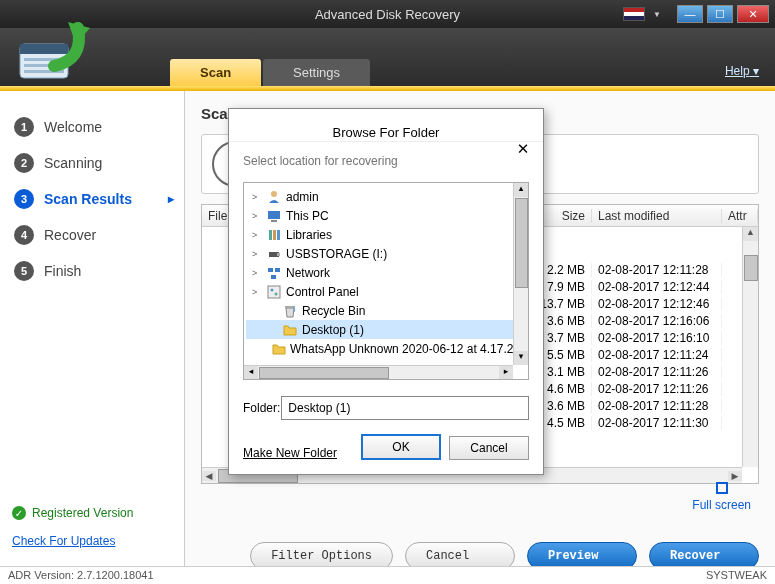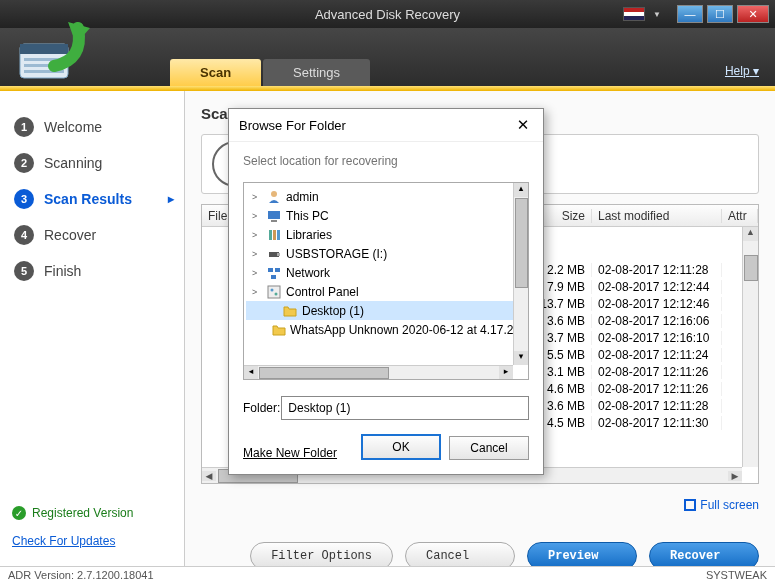--- a/index.html
+++ b/index.html
@@ -49,34 +49,34 @@
 .trow { display:flex; height:17px; align-items:center;}
 .trow > div { padding:0 6px; border-right:1px solid #f0f0f0; white-space:nowrap;}
 .table-vscroll { position:absolute; right:0; top:22px; bottom:16px; width:16px; background:#f0f0f0; border-left:1px solid #ccc;}
 .table-vscroll .thumb { width:14px; height:26px; background:#c8c8c8; border:1px solid #999; margin:14px auto 0;}
 .table-vscroll .arrow { height:14px; text-align:center; font-size:9px; color:#555; background:#e4e4e4;}
 .table-hscroll { position:absolute; left:0; right:16px; bottom:0; height:16px; background:#f0f0f0; border-top:1px solid #ccc; display:flex; align-items:center;}
 .table-hscroll .arrow { width:14px; text-align:center; font-size:9px; color:#555; background:#e4e4e4;}
 .table-hscroll .thumb { flex:0 0 80px; height:14px; background:#c8c8c8; border:1px solid #999; margin-left:2px;}
 .table-hscroll .track { flex:1;}
 
-.fullscreen { position:absolute; right:16px; bottom:54px; font-size:12px; color:#0a5bd6; cursor:pointer; display:flex; align-items:center; gap:4px;}
+.fullscreen { position:absolute; right:24px; bottom:54px; font-size:12px; color:#0a5bd6; cursor:pointer; display:flex; align-items:center; gap:4px;flex-direction:column;}
 .fs-icon { width:12px; height:12px; border:2px solid #0a5bd6;}
 
 .action-row { position:absolute; left:216px; right:16px; bottom:14px; display:flex; gap:12px; justify-content:flex-end;}
 .pill { padding:6px 20px; border-radius:14px; font-size:12px; cursor:pointer; min-width:110px; font-family:Liberation Mono, monospace;}
 .pill.gray { background:linear-gradient(#fdfdfd,#e2e2e2); border:1px solid #aaa; color:#333;}
 .pill.blue { background:linear-gradient(#4a9de8,#126bc4); border:1px solid #0d5aa8; color:#fff; font-weight:bold;}
 
 .statusbar { position:absolute; bottom:0; left:0; right:0; height:18px; background:#fff; border-top:1px solid #ccc; font-size:11px; color:#555; padding:2px 8px; display:flex; justify-content:space-between;}
 
 
 .dialog-overlay { position:absolute; inset:0;}
 .dialog { position:absolute; left:228px; top:108px; width:316px; background:#fff; border:1px solid #888; box-shadow:3px 3px 10px rgba(0,0,0,.3);}
-.dlg-title { height:28px; display:flex; align-items:center; padding:16px 10px; font-size:13px; border-bottom:1px solid #eee;}
+.dlg-title { height:28px; display:flex; align-items:center; padding:16px 10px; font-size:13px; border-bottom:1px solid #eee;flex-direction:column;}
 .dlg-close { margin-left:auto; font-size:15px; cursor:pointer; width:20px; text-align:center;}
 .dlg-body { padding:12px 14px 14px;}
 .dlg-instr { font-size:12px; color:#737373; margin-bottom:14px;}
 .tree-box { border:1px solid #aaa; height:198px; overflow:hidden; position:relative; font-size:12px; background:#fff;}
 .tree-inner { padding:4px 2px;}
 .tree-item { display:flex; align-items:center; height:19px; padding-left:6px; gap:4px; cursor:pointer; white-space:nowrap;}
 .tree-item .exp { width:10px; font-size:9px; color:#666;}
 .tree-item .ticon { width:16px; height:14px; display:flex; align-items:center; justify-content:center;}
 .tree-item.selected { background:#cde6ff;}
 .tree-item.indent1 { padding-left:22px;}
@@ -348,20 +348,31 @@
               <span class="exp">&gt;</span>
               <span class="ticon">
                 <svg width="14" height="14">
                   <rect x="1" y="1" width="12" height="12" fill="#eee" stroke="#888"></rect>
                   <circle cx="5" cy="5" r="1.5" fill="#59c"></circle>
                   <circle cx="9" cy="9" r="1.5" fill="#5a9"></circle>
                 </svg>
               </span>
               <span>Control Panel</span>
             </div>
+            <div class="tree-item indent1">
+              <span class="exp"></span>
+              <span class="ticon">
+                <svg width="14" height="14">
+                  <path d="M3 4 L11 4 L10 13 L4 13 Z" fill="#ddd" stroke="#888"></path>
+                  <rect x="2" y="2" width="10" height="2" fill="#aaa"></rect>
+                  <path d="M10 3 Q13 5 11 8" stroke="#4a9de8" fill="none"></path>
+                </svg>
+              </span>
+              <span>Recycle Bin</span>
+            </div>
             <div class="tree-item indent1 selected">
               <span class="exp"></span>
               <span class="ticon">
                 <svg width="14" height="14">
                   <path d="M1 3 L5 3 L6 5 L13 5 L13 12 L1 12 Z" class="ic-folder"></path>
                 </svg>
               </span>
               <span>Desktop (1)</span>
             </div>
             <div class="tree-item indent1">

